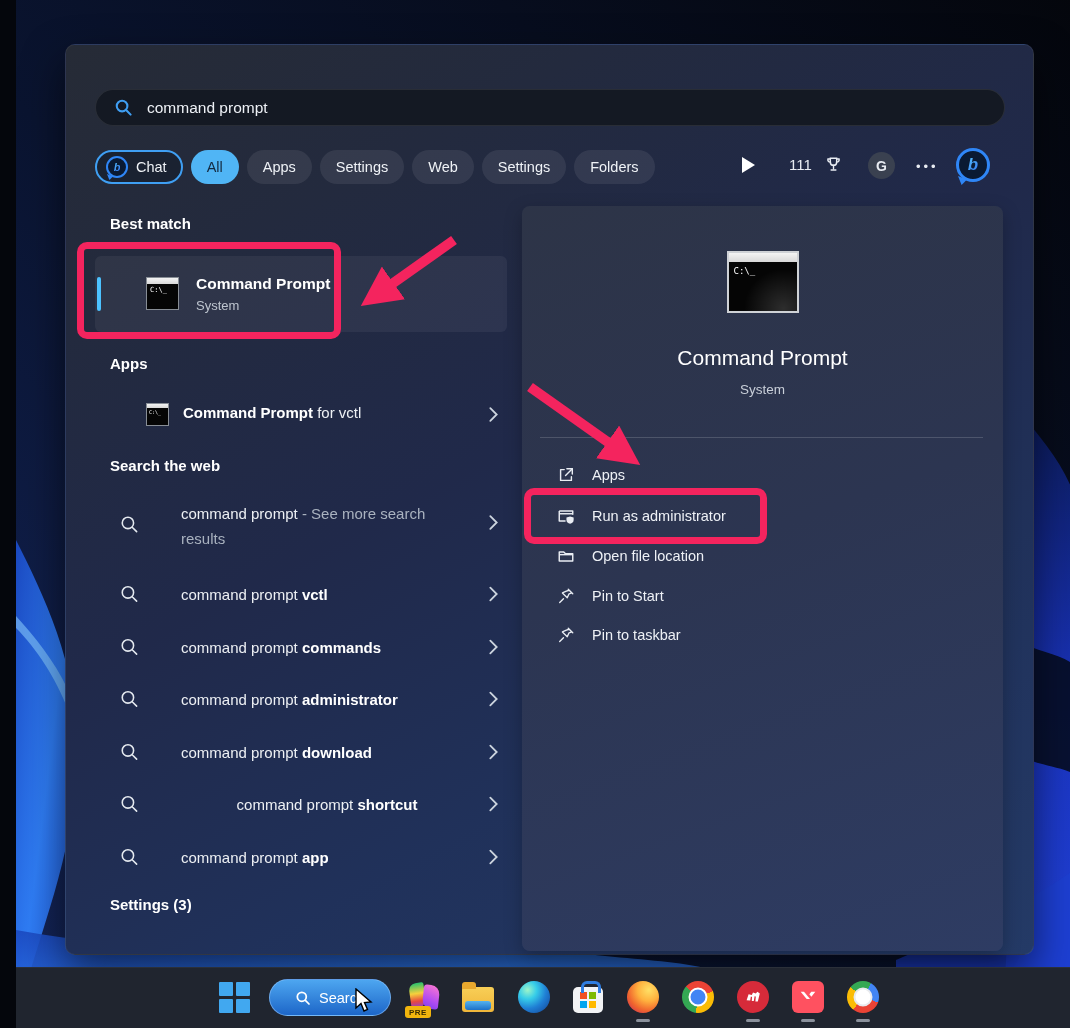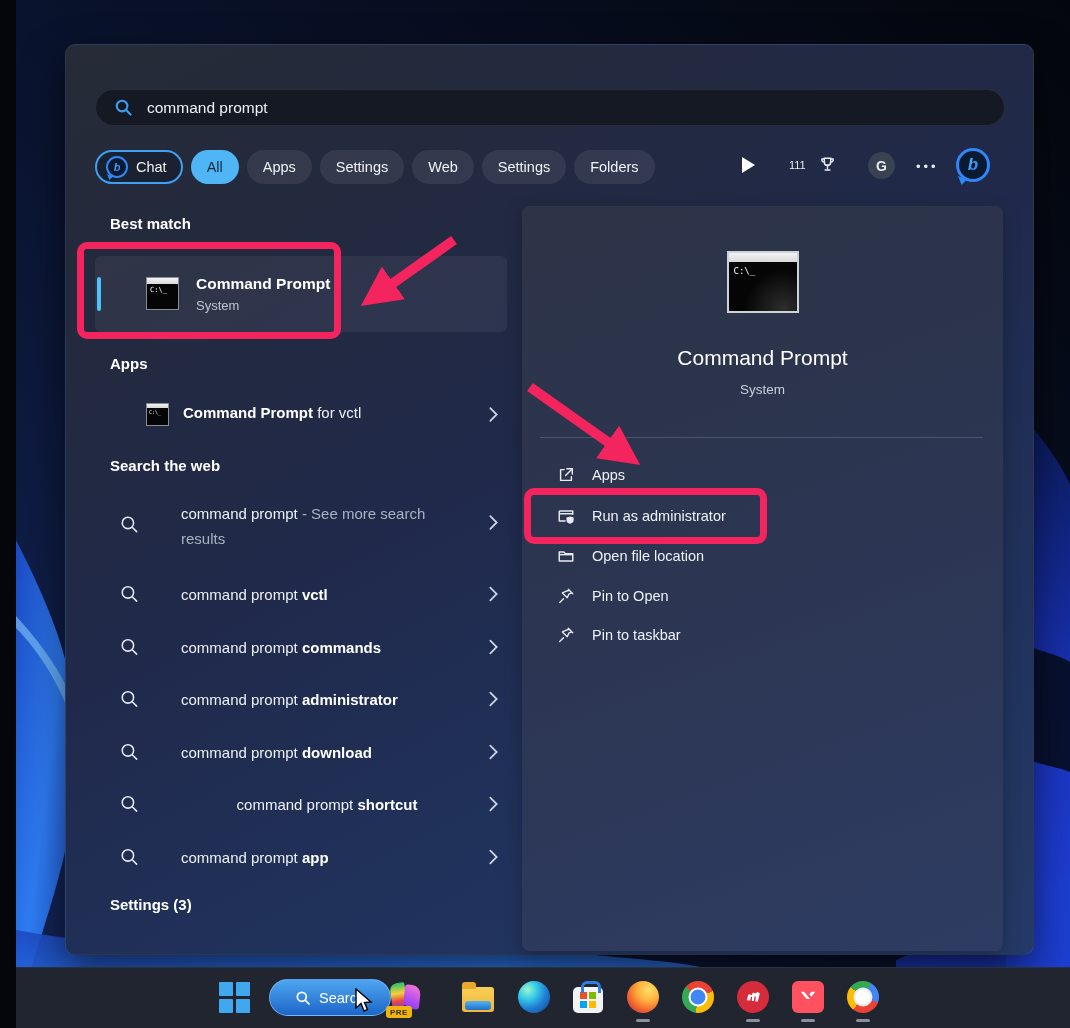--- a/index.html
+++ b/index.html
@@ -20,21 +20,21 @@
   .searchbox .sval { color:#eef1f6; font-size:15.5px; }
 
   .tabsrow { position:absolute; left:29px; top:104px; height:36px; display:flex; gap:8px; align-items:center; }
   .pill { height:34px; border-radius:17px; background:rgba(255,255,255,.08); color:#eff2f6;
     display:flex; align-items:center; padding:0 16px; font-size:14.5px; white-space:nowrap; cursor:pointer; }
   .pill.active { background:#50b5f5; color:#142a40; }
   .pill.chat { border:2px solid #3f9ff3; background:rgba(18,27,42,.55); gap:8px; padding:0 14px 0 9px; }
 
   .topicon { position:absolute; display:flex; align-items:center; color:#e8ecf2; }
   .play-tri { width:0; height:0; border-left:13px solid #fff; border-top:8px solid transparent; border-bottom:8px solid transparent; }
-  .rewards { gap:12px; font-size:11px; }
+  .rewards { gap:12px; font-size:15px; }
   .gbadge { width:27px; height:27px; border-radius:50%; background:#3a4150; justify-content:center; font-size:14px; font-weight:700; display:flex; align-items:center; }
   .more-dots { font-size:13px; letter-spacing:3px; }
 
   .bing-bubble { position:relative; width:34px; height:34px; border-radius:50%; border:3px solid #2f86f6; background:#0a1a33;
     display:flex; align-items:center; justify-content:center; }
   .bing-bubble::after { content:""; position:absolute; left:-1px; bottom:-6px; width:9px; height:9px; background:#2f86f6;
     clip-path:polygon(0 0,100% 40%,40% 100%); }
   .bing-b { font-weight:700; font-style:italic; font-size:17px; background:linear-gradient(135deg,#57c7ff,#2f6df0); -webkit-background-clip:text; background-clip:text; color:transparent; }
   .bing-sm { width:22px; height:22px; border-width:2px; }
   .bing-sm .bing-b { font-size:11px; }
@@ -351,21 +351,21 @@
             <path d="M2.5 5.5v10h15v-8h-8l-2-2z"></path>
             <path d="M2.5 8.5h15"></path>
           </svg>
         <span>Open file location</span>
       </div>
       <div class="act-row" style="top:372px;">
         <svg width="18" height="18" viewBox="0 0 20 20" fill="none" stroke="#e9edf3" stroke-width="1.5" stroke-linecap="round" stroke-linejoin="round">
             <path d="M12.5 2.5l5 5M13.6 3.6l3 3-3.2 1-2 4.4-5.4-5.4 4.4-2z"></path>
             <path d="M7.2 13L3 17.2"></path>
           </svg>
-        <span>Pin to Open</span>
+        <span>Pin to Start</span>
       </div>
       <div class="act-row" style="top:411px;">
         <svg width="18" height="18" viewBox="0 0 20 20" fill="none" stroke="#e9edf3" stroke-width="1.5" stroke-linecap="round" stroke-linejoin="round">
             <path d="M12.5 2.5l5 5M13.6 3.6l3 3-3.2 1-2 4.4-5.4-5.4 4.4-2z"></path>
             <path d="M7.2 13L3 17.2"></path>
           </svg>
         <span>Pin to taskbar</span>
       </div>
     </div>
   </div>
@@ -397,21 +397,21 @@
     <svg width="16" height="16" viewBox="0 0 20 20" fill="none" stroke="#fff" stroke-width="2.2" stroke-linecap="round">
         <circle cx="8.5" cy="8.5" r="5.6"></circle>
         <path d="M13 13l4.5 4.5"></path>
       </svg>
     <span>Search</span>
   </div>
   <svg class="cursor-svg" style="left:336px; top:988px;" width="22" height="26" viewBox="0 0 22 26">
     <path d="M4 1 L4 20 L9 15.5 L12 23 L15.5 21.5 L12.5 14.5 L19 14 Z" fill="#fff" stroke="#000" stroke-width="1.4"></path>
   </svg>
 
-  <div class="tb-item" style="left:373px;text-decoration:underline;">
+  <div class="tb-item" style="left:392px;text-decoration:underline;">
     <span class="m365">
       <span class="rib"></span>
         <span class="blob"></span>
       <span class="pre-badge">PRE</span>
     </span>
   </div>
   <div class="tb-item" style="left:445px;">
       <span class="folder"></span>
     </div>
   <div class="tb-item" style="left:501px;">

